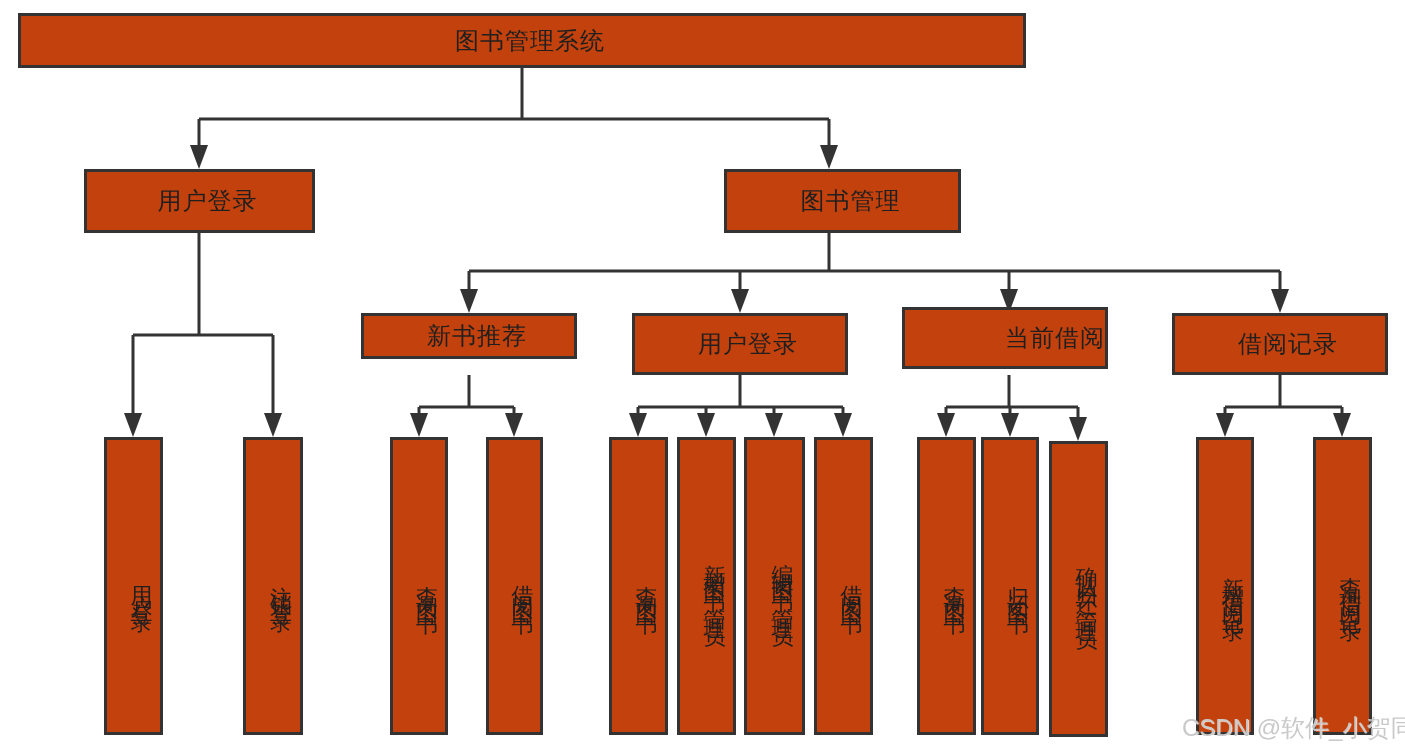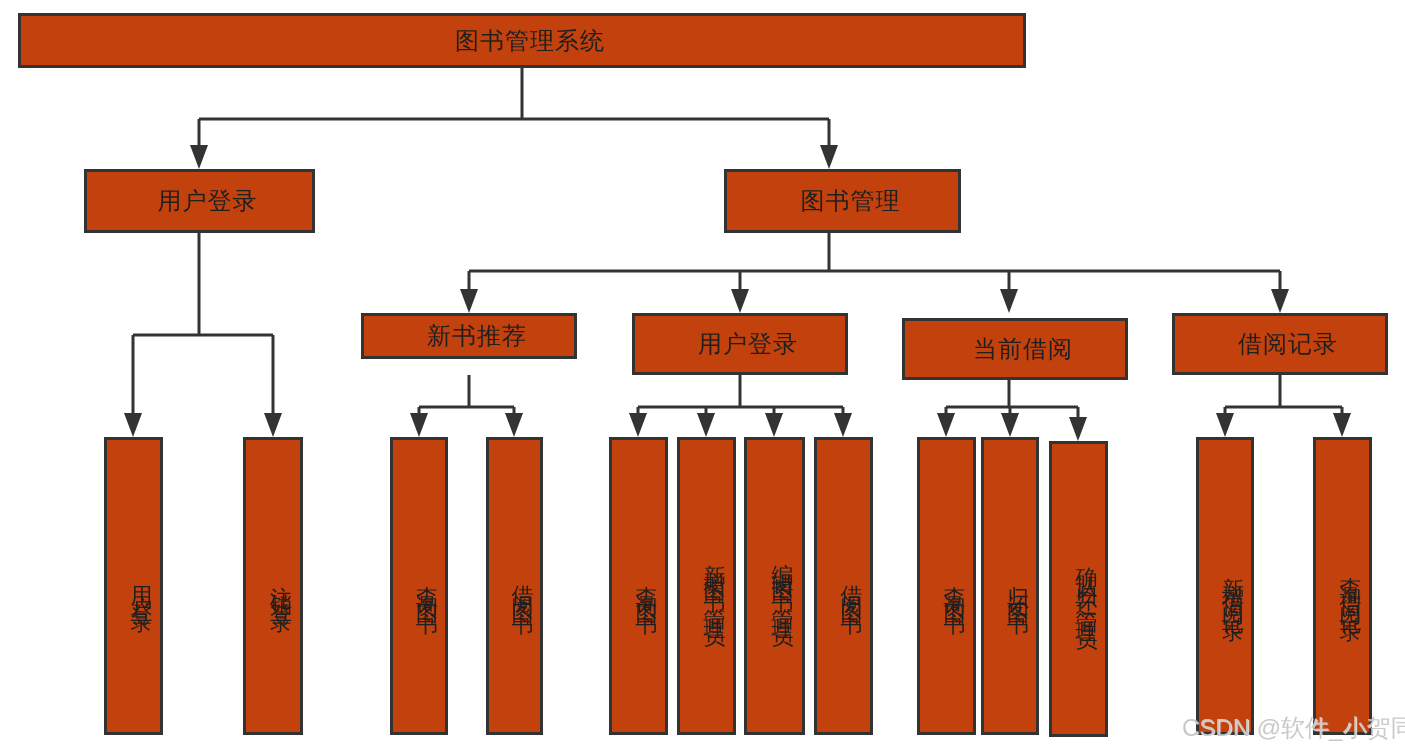--- a/index.html
+++ b/index.html
@@ -98,21 +98,21 @@
   <div class="node" style="left:724px;top:169px;width:237px;height:64px;">
     <span class="h-label">图书管理</span>
   </div>
 
   <div class="node" style="left:361px;top:313px;width:216px;height:46px;">
     <span class="h-label">新书推荐</span>
   </div>
   <div class="node" style="left:632px;top:313px;width:216px;height:62px;">
     <span class="h-label">用户登录</span>
   </div>
-  <div class="node" style="left:902px;top:318px;width:226px;height:62px;">
+  <div class="node" style="left:902px;top:307px;width:206px;height:62px;justify-content:flex-end;">
     <span class="h-label">当前借阅</span>
   </div>
   <div class="node" style="left:1172px;top:313px;width:216px;height:62px;">
     <span class="h-label">借阅记录</span>
   </div>
 
   <div class="node leaf" style="left:104px;top:437px;width:59px;height:298px;">
     <span class="v-label">用户登录</span>
   </div>
   <div class="node leaf" style="left:243px;top:437px;width:60px;height:298px;">

